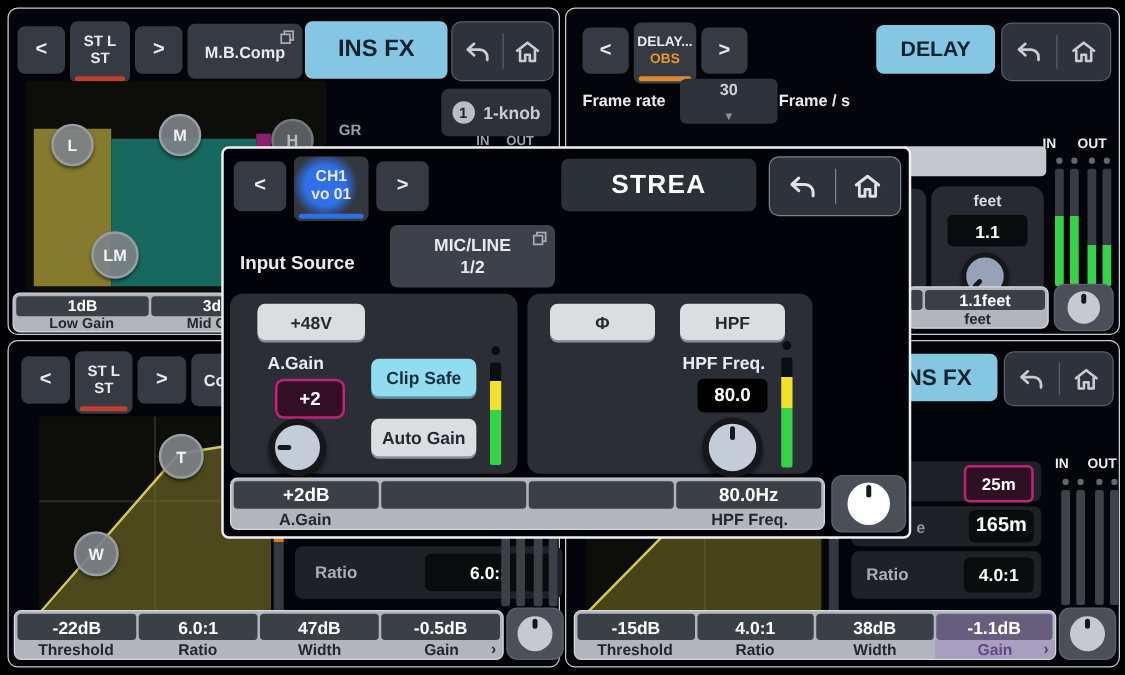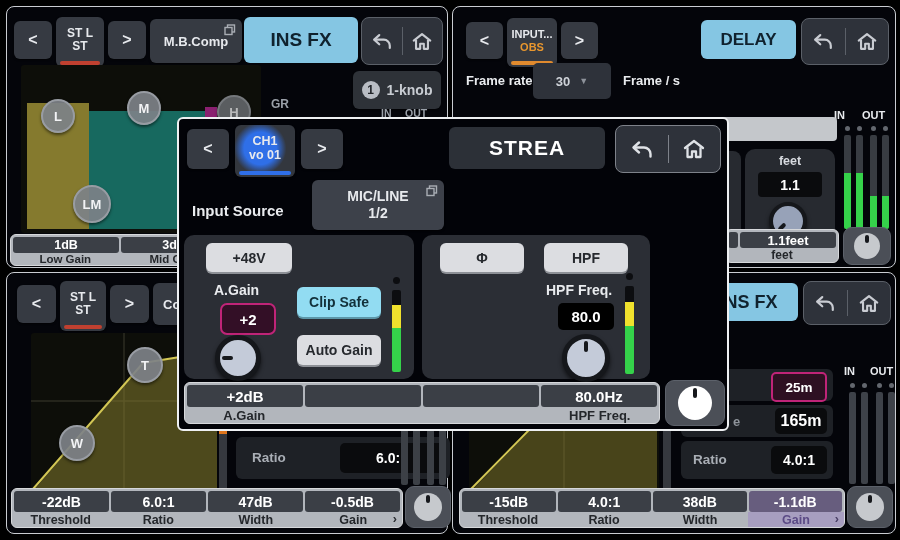--- a/index.html
+++ b/index.html
@@ -129,21 +129,21 @@
         <div class="plabel">Mid Gain</div>
         <div class="plabel"></div>
         <div class="plabel"></div>
       </div>
     </div>
   </div>
 
   <div class="panel" style="left:452px;top:6px;width:442px;height:260px;">
     <div class="btn navbtn" style="left:13px;top:15px;width:37px;height:37px;">&lt;</div>
     <div class="btn chbtn" style="left:54px;top:11px;width:50px;height:45px;font-size:11px;">
-      <span>INPUT...</span>
+      <span>DELAY...</span>
       <span style="color:#e8962e;">OBS</span>
       <span class="ul" style="background:#e08a2e;"></span>
     </div>
     <div class="btn navbtn" style="left:108px;top:15px;width:37px;height:37px;">&gt;</div>
     <div class="tab" style="left:248px;top:13px;width:95px;height:39px;font-size:17px;">DELAY</div>
     <div class="icon-group" style="left:348px;top:11px;width:86px;height:45px;">
       <span class="icon-half">
         <svg width="22" height="19" viewBox="0 0 24 20">
             <path d="M9 3 L3.5 8 L9 13" fill="none" stroke="#c9ccd2" stroke-width="2.4" stroke-linecap="round" stroke-linejoin="round"></path>
             <path d="M4 8 H14 a6.5 6.5 0 0 1 6.5 6.5 V17" fill="none" stroke="#c9ccd2" stroke-width="2.4" stroke-linecap="round"></path>
@@ -152,21 +152,21 @@
       <span class="icon-div"></span>
       <span class="icon-half">
         <svg width="22" height="21" viewBox="0 0 24 22">
             <path d="M3 10 L12 3 L21 10" fill="none" stroke="#c9ccd2" stroke-width="2.3" stroke-linecap="round" stroke-linejoin="round"></path>
             <path d="M5.5 9.2 V19 H10 V13.5 H14 V19 H18.5 V9.2" fill="none" stroke="#c9ccd2" stroke-width="2.3" stroke-linejoin="round"></path>
           </svg>
       </span>
     </div>
 
     <div class="lbl" style="left:13px;top:66px;font-size:13px;">Frame rate</div>
-    <div class="dd" style="left:80px;top:56px;width:78px;height:36px;font-size:13px;">
+    <div class="dd" style="left:91px;top:56px;width:78px;height:36px;font-size:13px;flex-direction:column;">
       <span>30</span>
       <span class="tri">▼</span>
     </div>
     <div class="lbl" style="left:170px;top:66px;font-size:13px;">Frame / s</div>
 
     <div class="lbl" style="left:381px;top:102px;font-size:11px;">IN</div>
     <div class="lbl" style="left:409px;top:102px;font-size:11px;">OUT</div>
     <div class="dot" style="left:392px;top:119px;width:5px;height:5px;background:#63676e;"></div>
     <div class="dot" style="left:404px;top:119px;width:5px;height:5px;background:#63676e;"></div>
     <div class="dot" style="left:418px;top:119px;width:5px;height:5px;background:#63676e;"></div>

